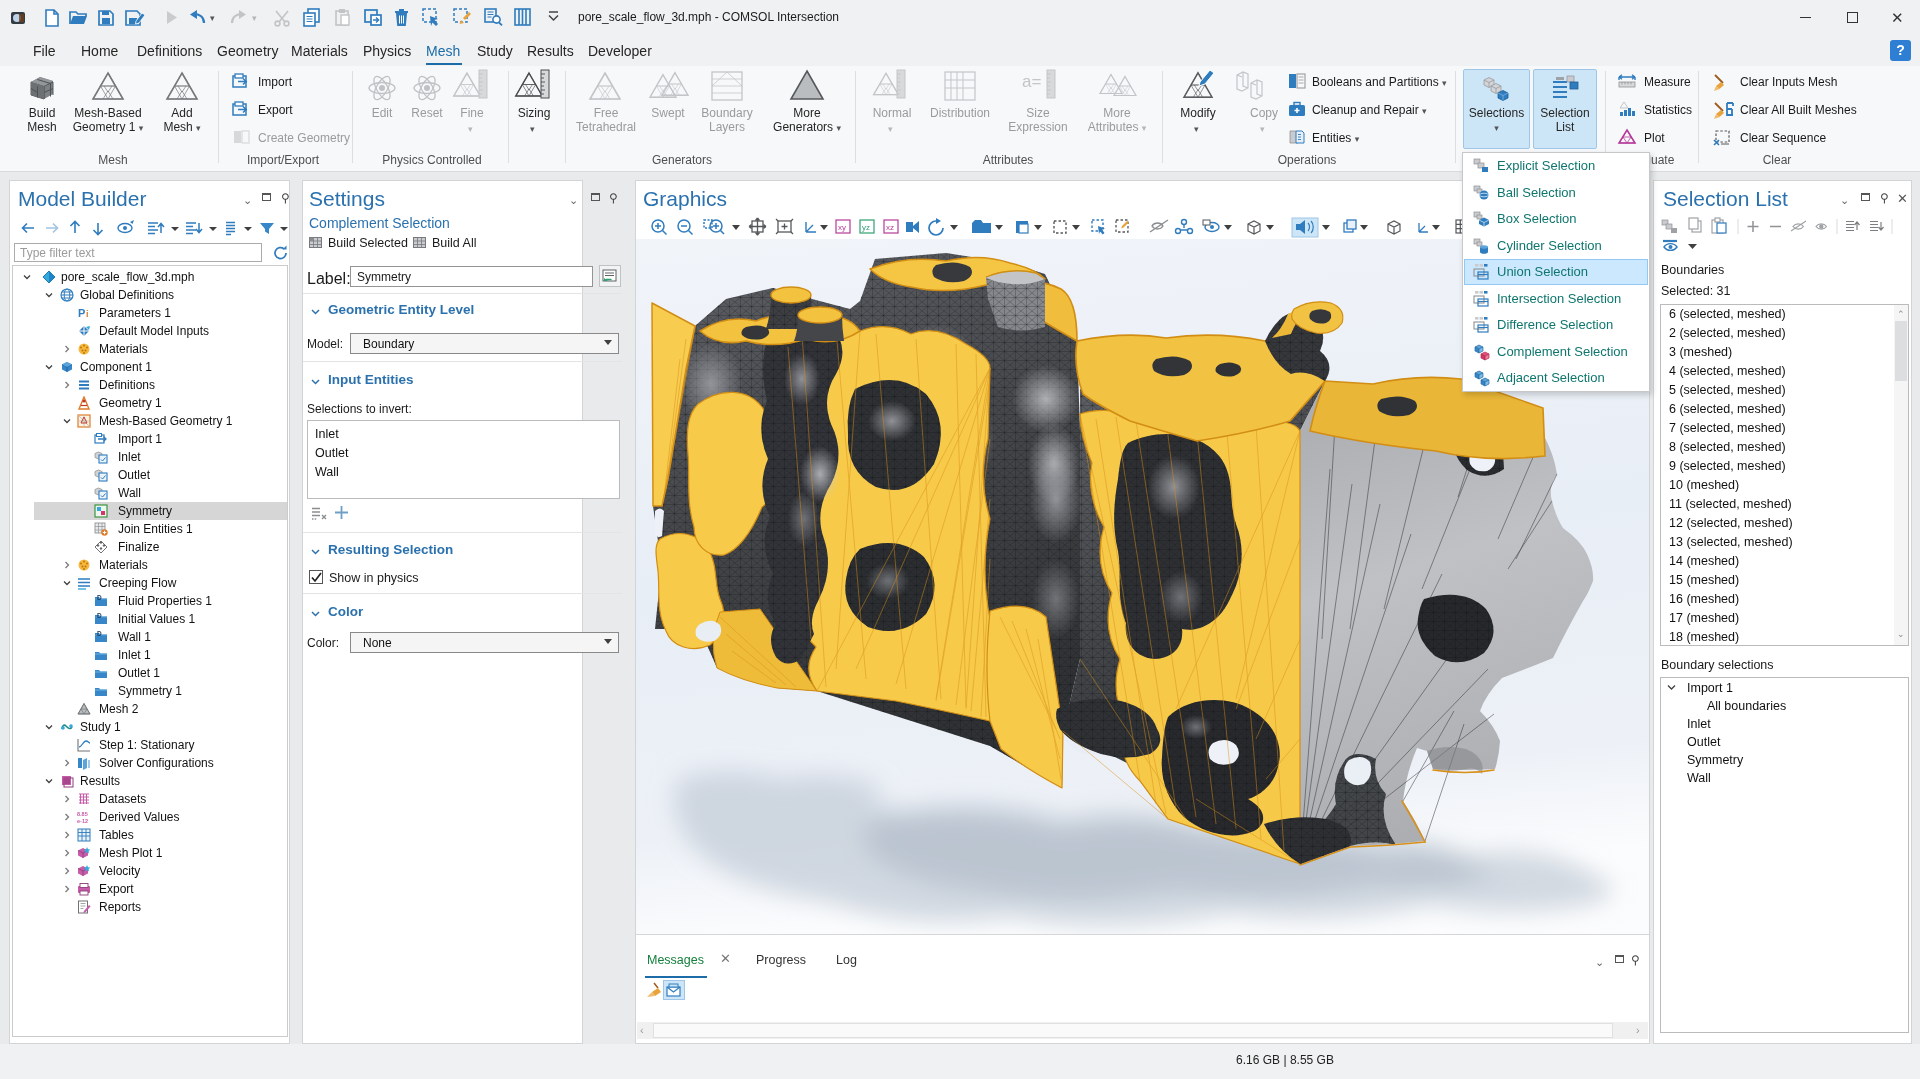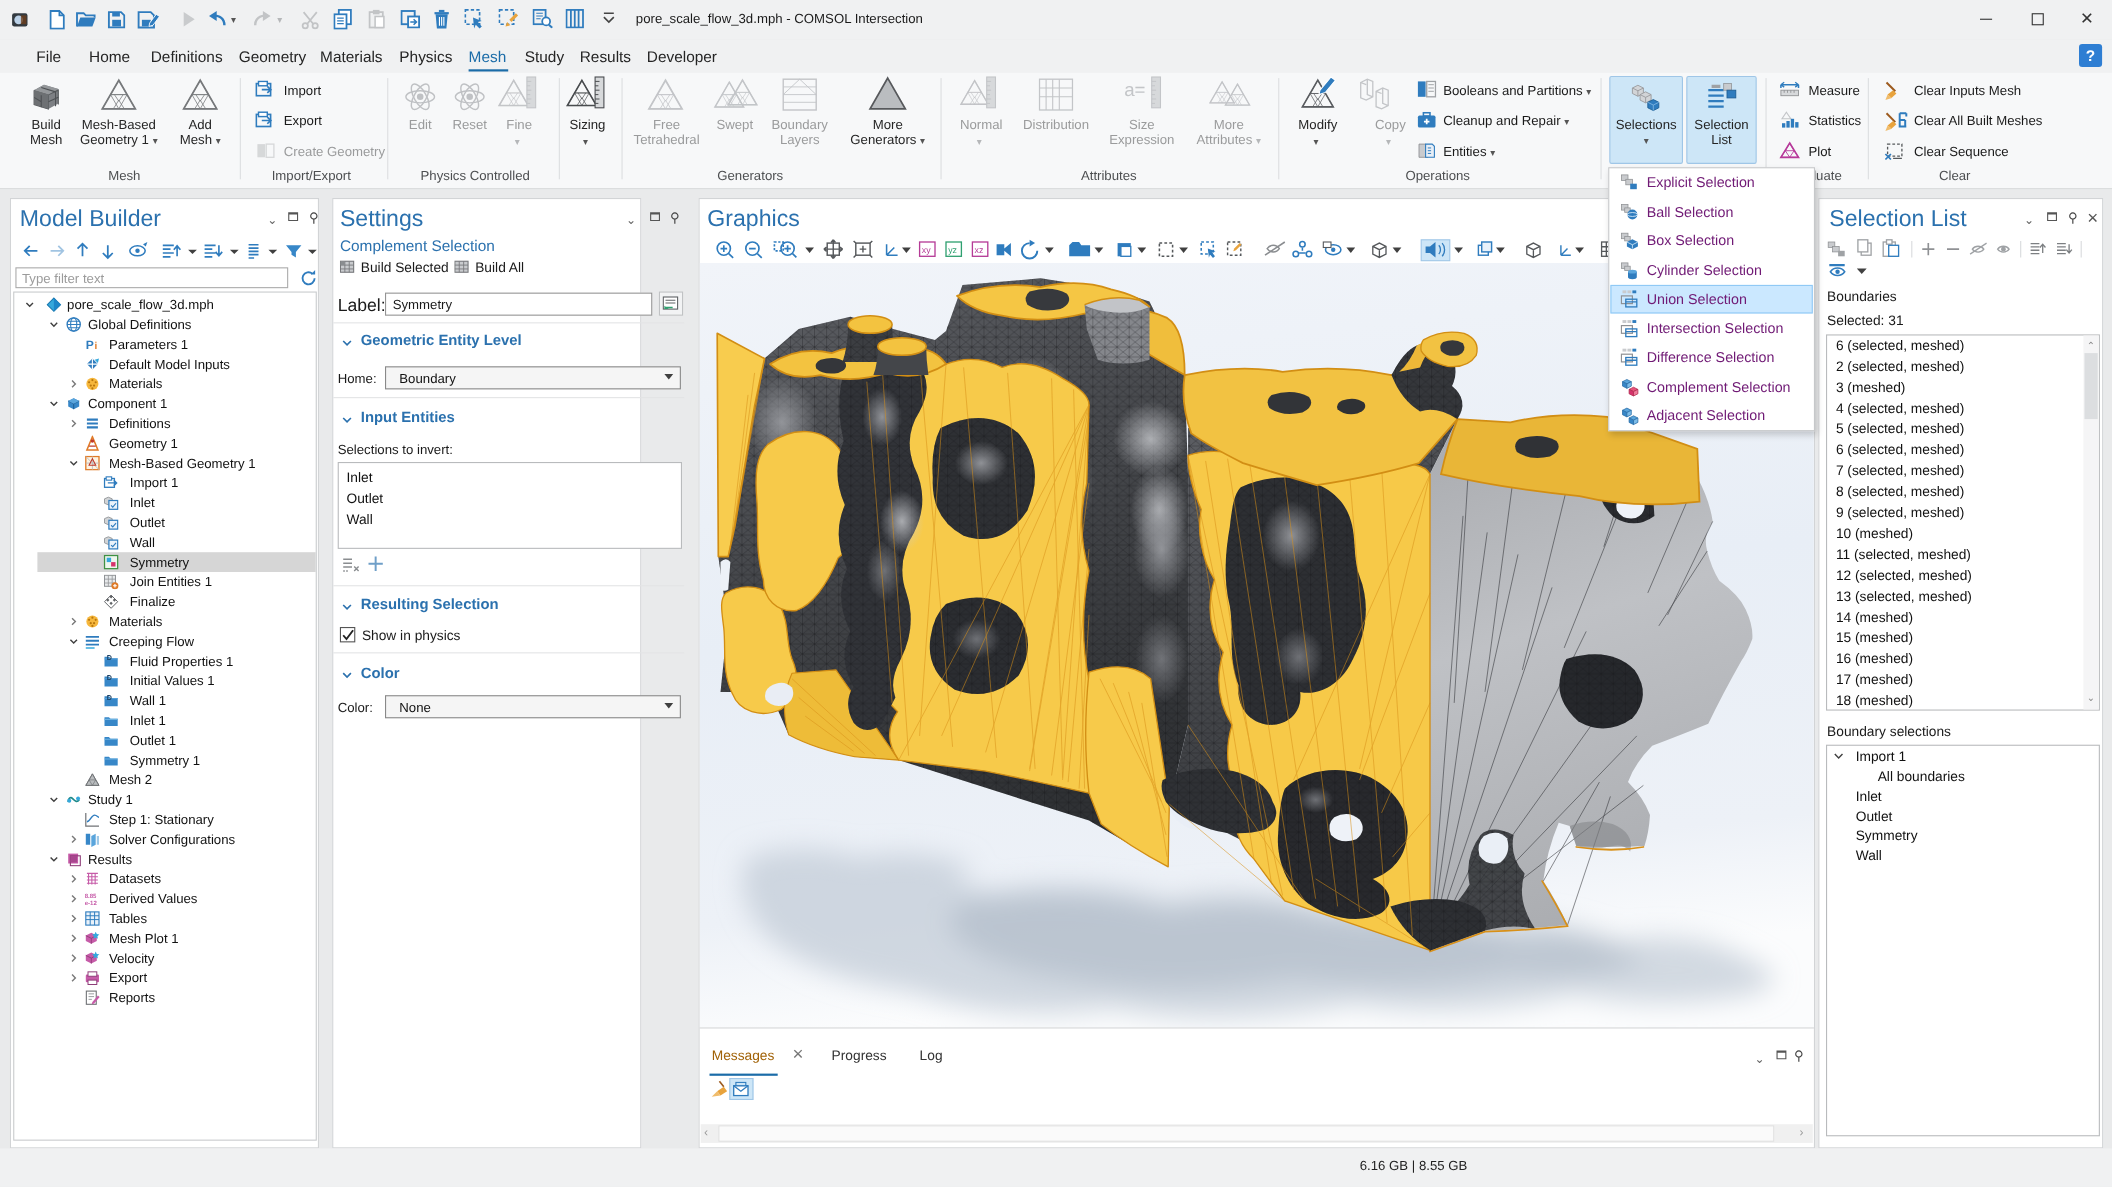--- a/index.html
+++ b/index.html
@@ -17,21 +17,21 @@
 .grplabel{position:absolute;top:87px;font-size:12px;color:#4d4f51;text-align:center;white-space:nowrap}
 .rsep{position:absolute;top:5px;height:92px;width:1px;background:#dcdee0}
 .rbtn-label{font-size:12px;color:#252525;text-align:center;line-height:14px}
 .gray{color:#9a9b9c}
 .chev{font-size:9px;color:#555}
 .treerow{position:absolute;height:18px;line-height:18px;white-space:nowrap;font-size:12px;color:#111}
 .combo{position:absolute;background:#f5f5f5;border:1px solid #898989;font-size:12px;color:#111}
 .combo .arr{position:absolute;right:6px;top:6px;width:0;height:0;border-left:4px solid transparent;border-right:4px solid transparent;border-top:5px solid #404040}
 .sect{font-size:13.5px;color:#2b71ae;font-weight:bold}
 .sep{position:absolute;height:1px;background:#e3e4e5}
-.ddrow{position:absolute;height:26px;line-height:26px;font-size:13px;color:#701a75;white-space:nowrap}
+.ddrow{position:absolute;height:26px;line-height:26px;font-size:13px;color:#0f766e;white-space:nowrap}
 .listitem{font-size:12.5px;color:#111}
 svg{display:block}
 </style>
 </head>
 <body>
 
 <div class="abs" id="titlebar">
   <div class="abs" style="left:578px;top:10px;font-size:12px;color:#1b1b1b">pore_scale_flow_3d.mph - COMSOL Intersection</div>
 
   <div class="abs" style="left:1800px;top:17px;width:11px;height:1px;background:#333"></div>
@@ -922,21 +922,21 @@
       <rect x="1" y="2" width="13" height="11" fill="#fff" stroke="#5f6265" stroke-width="1"></rect>
       <path d="M3 5h9M3 7.5h9" stroke="#5f6265" stroke-width="1"></path>
       <path d="M2 10l4 3H2z" fill="#2fa070"></path>
       <path d="M3.5 11.5h6" stroke="#2fa070" stroke-width="1.5"></path>
     </svg>
   <div class="abs sep" style="left:0;top:112px;width:319px"></div>
   <svg class="abs" style="left:8px;top:127px" width="9" height="8">
       <path d="M1 2l3.5 3.5L8 2" fill="none" stroke="#2b71ae" stroke-width="1.5"></path>
     </svg>
   <div class="abs sect" style="left:25px;top:121px">Geometric Entity Level</div>
-  <div class="abs" style="left:4px;top:156px;font-size:12px">Home:</div>
+  <div class="abs" style="left:4px;top:156px;font-size:12px">Model:</div>
   <div class="combo" style="left:47px;top:152px;width:269px;height:21px"><span style="margin-left:12px;line-height:20px">Boundary</span><span class="arr"></span></div>
   <div class="abs sep" style="left:0;top:180px;width:319px"></div>
   <svg class="abs" style="left:8px;top:197px" width="9" height="8">
       <path d="M1 2l3.5 3.5L8 2" fill="none" stroke="#2b71ae" stroke-width="1.5"></path>
     </svg>
   <div class="abs sect" style="left:25px;top:191px">Input Entities</div>
   <div class="abs" style="left:4px;top:221px;font-size:12px">Selections to invert:</div>
   <div class="abs" style="left:4px;top:239px;width:313px;height:79px;background:#fff;border:1px solid #b9bbbd"></div>
   <div class="abs listitem" style="left:12px;top:246px">Inlet</div>
   <div class="abs listitem" style="left:12px;top:265px">Outlet</div>
@@ -1231,21 +1231,21 @@
 <path d="M658 70 Q675 60 695 64 Q710 70 706 84 Q698 96 680 94 Q662 90 656 80 Q655 74 658 70z" fill="#f2c242" stroke="#d28e14" stroke-width="1.2"></path>
 <path d="M676 72 Q686 68 694 73 Q698 80 690 84 Q680 86 674 80 Q672 75 676 72z" fill="#35373b"></path>
 
 <path d="M350 38 Q375 28 400 34 L409 40 L409 88 Q385 95 362 88 L352 60z" fill="#85878c"></path>
 <path d="M350 38 Q375 28 400 34 L409 40 L409 88 Q385 95 362 88 L352 60z" fill="url(#meshdark)"></path>
 <path d="M350 38 Q375 28 400 34 L409 40 Q390 48 368 44 Q355 42 350 38z" fill="#c2c4c8"></path>
 <path d="M350 38 Q375 28 400 34 L409 40" fill="none" stroke="#d28e14" stroke-width="1.3"></path>
 </svg>
 
   <div class="abs" style="left:0;top:753px;width:1013px;height:1px;background:#d4d6d8"></div>
-  <div class="abs" style="left:11px;top:772px;font-size:12.5px;color:#a16207">Messages</div>
+  <div class="abs" style="left:11px;top:772px;font-size:12.5px;color:#15803d">Messages</div>
   <div class="abs" style="left:9px;top:795px;width:62px;height:2px;background:#1b6ca8"></div>
   <div class="abs" style="left:84px;top:770px;font-size:13px;color:#777">✕</div>
   <div class="abs" style="left:120px;top:772px;font-size:12.5px;color:#333">Progress</div>
   <div class="abs" style="left:200px;top:772px;font-size:12.5px;color:#333">Log</div>
   <div class="abs" style="left:959px;top:775px;color:#666;font-size:11px">⌄</div>
   <div class="abs" style="left:979px;top:774px;width:9px;height:8px;border:1px solid #555;border-top-width:2px"></div>
   <div class="abs" style="left:995px;top:772px;color:#444;font-size:12px">⚲</div>
   <svg class="abs" style="left:8px;top:800px" width="18" height="18">
       <path d="M10 2l4 5" stroke="#9c5a1e" stroke-width="1.5"></path>
       <path d="M14 7l3 4-6 4-3-4z" fill="#e8a33d"></path>

